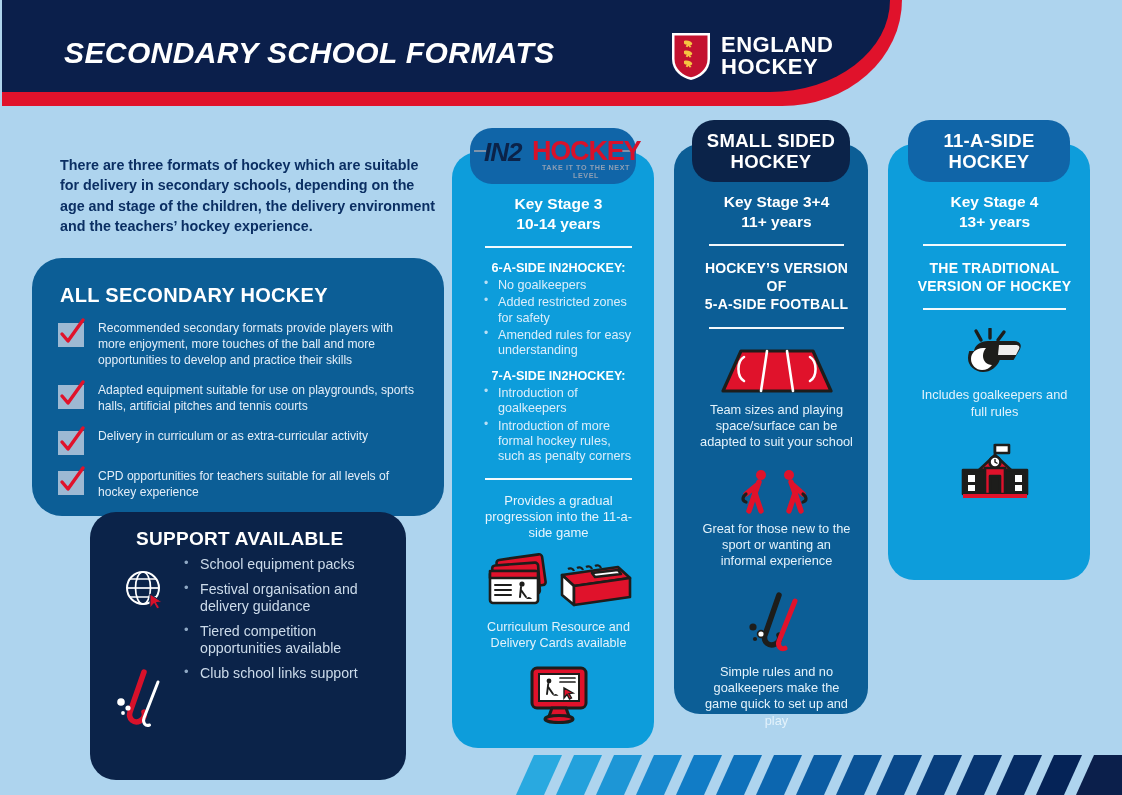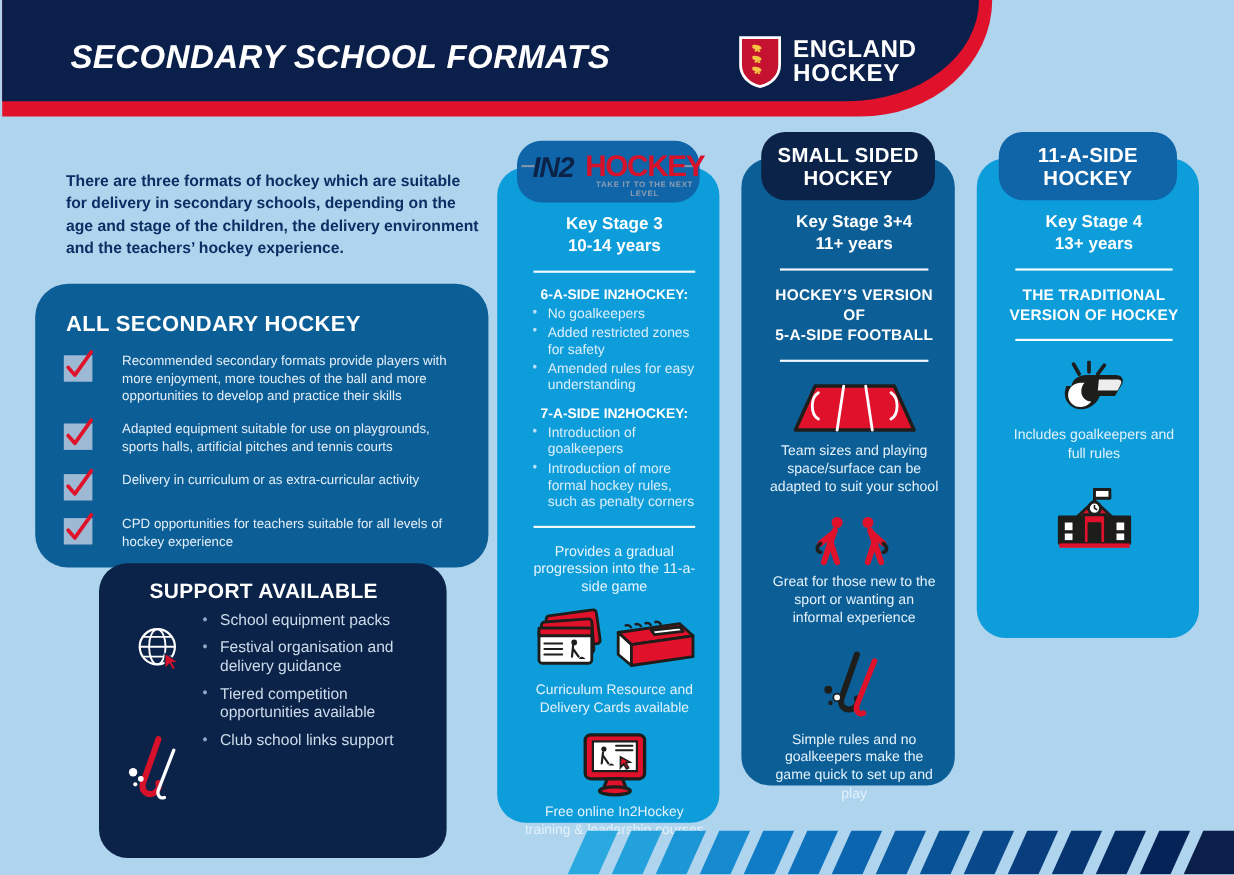--- a/index.html
+++ b/index.html
@@ -43,21 +43,21 @@
   }
 
   .panel-all {
     position:absolute; left:32px; top:258px; width:412px; height:258px;
     background:#0c5e96; border-radius:30px;
   }
   .panel-all h2 {
     color:#fff; font-size:20px; font-weight:bold; letter-spacing:0.3px;
     margin:26px 0 14px 28px;
   }
-  .check-row { display:flex; gap:27px; margin:0 24px 14px 26px; align-items:flex-start; }
+  .check-row { display:flex; gap:14px; margin:0 24px 14px 26px; align-items:flex-start; }
   .check-box {
     flex:0 0 auto; width:26px; height:24px; background:#9db9d3;
     position:relative; margin-top:2px;
   }
   .check-box svg { position:absolute; left:-1px; top:-6px; }
   .check-text { color:#e3eef8; font-size:12.1px; line-height:1.32; }
 
   .panel-support {
     position:absolute; left:90px; top:512px; width:316px; height:268px;
     background:#0b2349; border-radius:26px;
@@ -305,21 +305,20 @@
         </g>
         <g stroke="#1d1d1b" stroke-width="1.7" fill="none" stroke-linecap="round">
           <line x1="36" y1="14" x2="51" y2="14"></line>
             <line x1="36" y1="18" x2="51" y2="18"></line>
         </g>
         <path d="M40 24 L40 34 L43 30.5 L45.5 35 L47.5 34 L45 29.5 L49 29 Z" fill="#e0122b" stroke="#1d1d1b" stroke-width="1.4"></path>
         <path d="M28 44 L42 44 L46 55 L24 55 Z" fill="#e0122b" stroke="#1d1d1b" stroke-width="3"></path>
         <ellipse cx="35" cy="55" rx="14" ry="3.6" fill="#e0122b" stroke="#1d1d1b" stroke-width="3"></ellipse>
       </svg>
     </div>
-    <div class="cap">Free online In2Hockey training &amp; leadership courses</div>
   </div>
 </div>
 
 <div class="tab tab-in2">
   <div class="in2logo">
     <span class="dash-l"></span>
     <span class="dash-r"></span>
     <span class="in2">IN2</span>
     <span class="hk">HOCKEY</span>
     <span class="tag">TAKE IT TO THE NEXT LEVEL</span>

